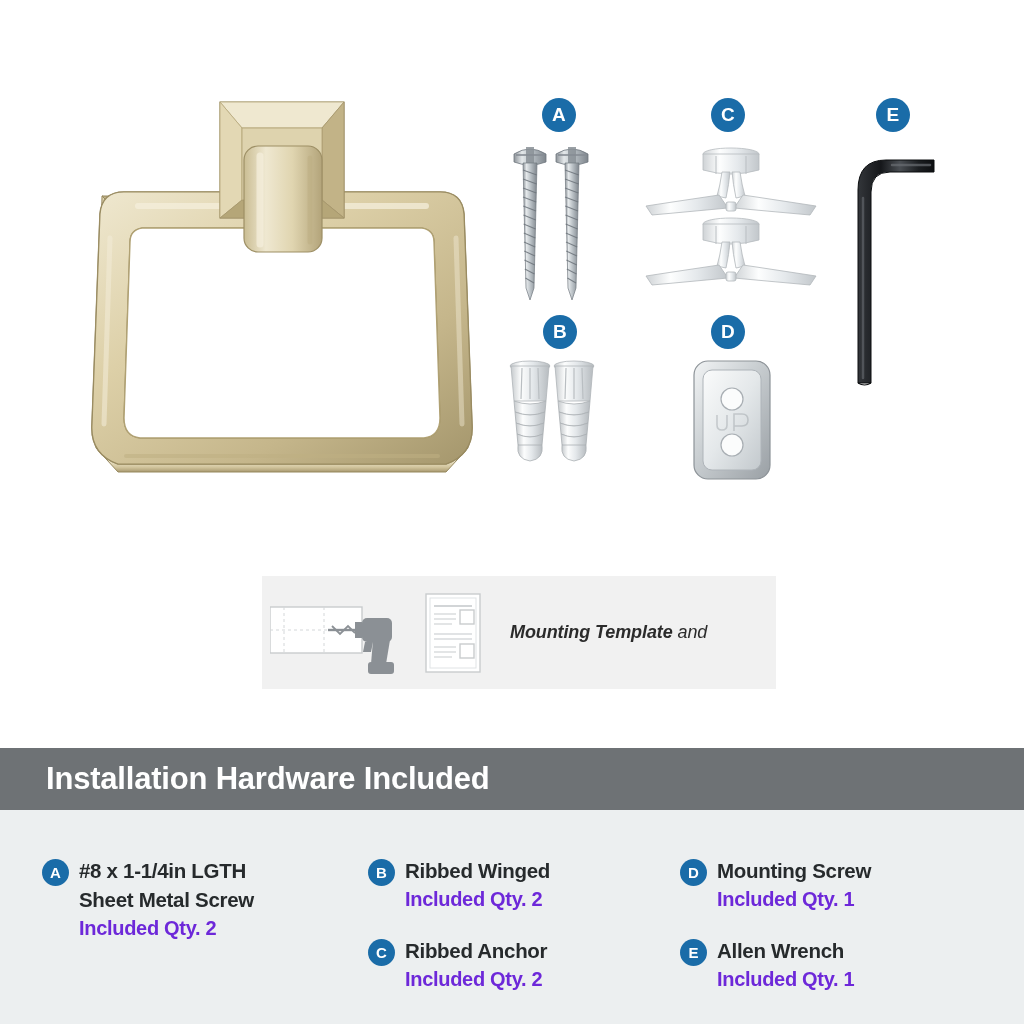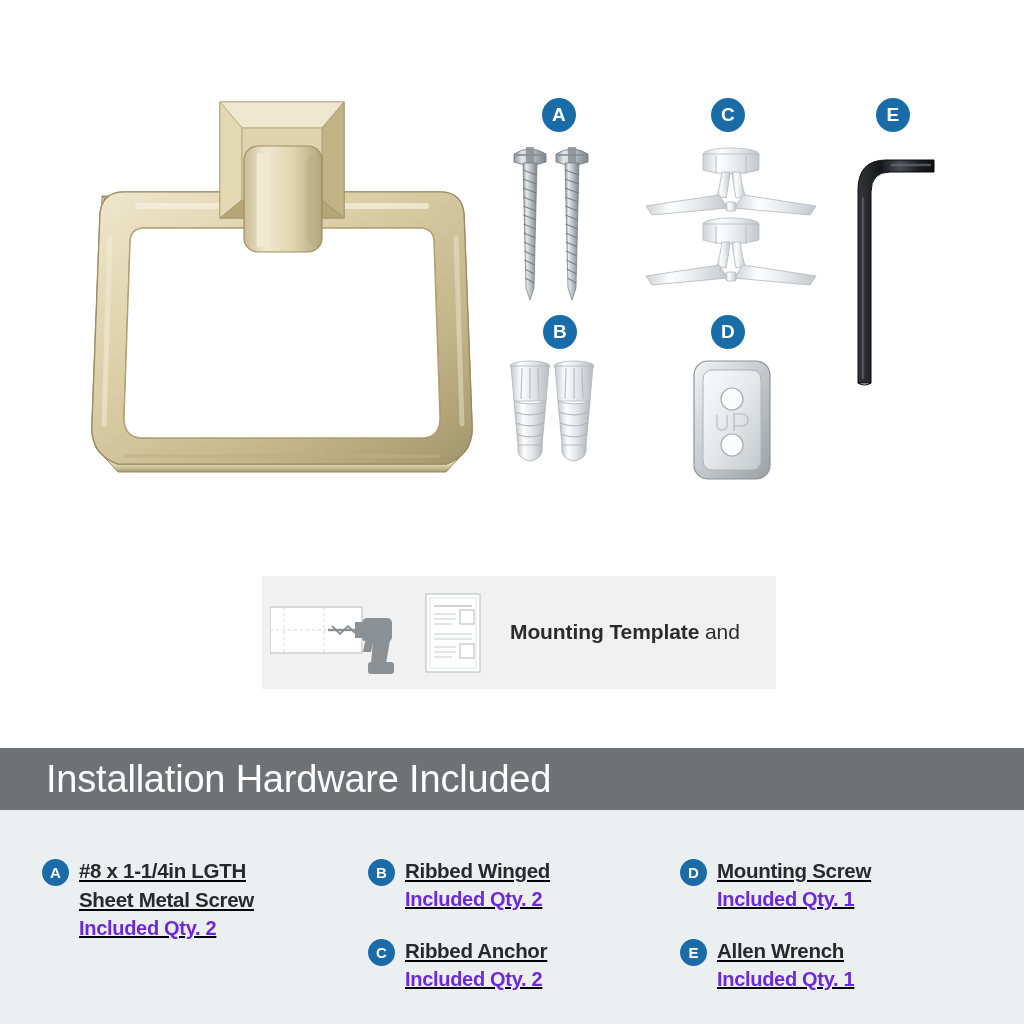--- a/index.html
+++ b/index.html
@@ -32,47 +32,48 @@
   
   .template-banner {
     position: absolute; left: 262px; top: 576px;
     width: 514px; height: 113px;
     background: #f1f1f1;
     display: flex; align-items: center;
   }
   .tmpl-icons { display: flex; align-items: center; margin-left: 8px; }
   .tmpl-text {
     margin-left: 26px;
-    font-size: 21px; color: #2b2b2b; line-height: 1.38;
+    font-size: 18px; color: #2b2b2b; line-height: 1.38;
     letter-spacing: -.1px;
+    font-style: italic;
   }
   .tmpl-text b { font-weight: bold; }
 
   
   .footer-bar {
     position: absolute; left: 0; top: 748px; width: 1024px; height: 62px;
     background: #6e7275;
   }
   .footer-bar .title {
     position: absolute; left: 46px; top: 50%; transform: translateY(-50%);
-    color: #ffffff; font-size: 38px; font-weight: normal; letter-spacing: -.2px;
+    color: #ffffff; font-size: 31px; font-weight: bold; letter-spacing: -.2px;
   }
   .footer-body {
     position: absolute; left: 0; top: 810px; width: 1024px; height: 214px;
     background: #eceff0;
   }
 
   .legend-item { position: absolute; }
   .legend-badge {
     position: absolute; left: 0; top: 3px;
     width: 27px; height: 27px; border-radius: 50%;
     background: #1a6ca8; color: #fff;
     font-size: 15px; font-weight: bold; line-height: 27px; text-align: center;
   }
-  .legend-text { margin-left: 37px; text-decoration: underline; }
+  .legend-text { margin-left: 37px; }
   .legend-label {
     font-size: 20.5px; font-weight: bold; color: #262a2c;
     line-height: 29px; letter-spacing: -.3px; white-space: nowrap;
   }
   .legend-qty {
     font-size: 20px; font-weight: bold; color: #6d28d9;
     line-height: 29px; letter-spacing: -.3px; white-space: nowrap;
   }
 </style>
 </head>

